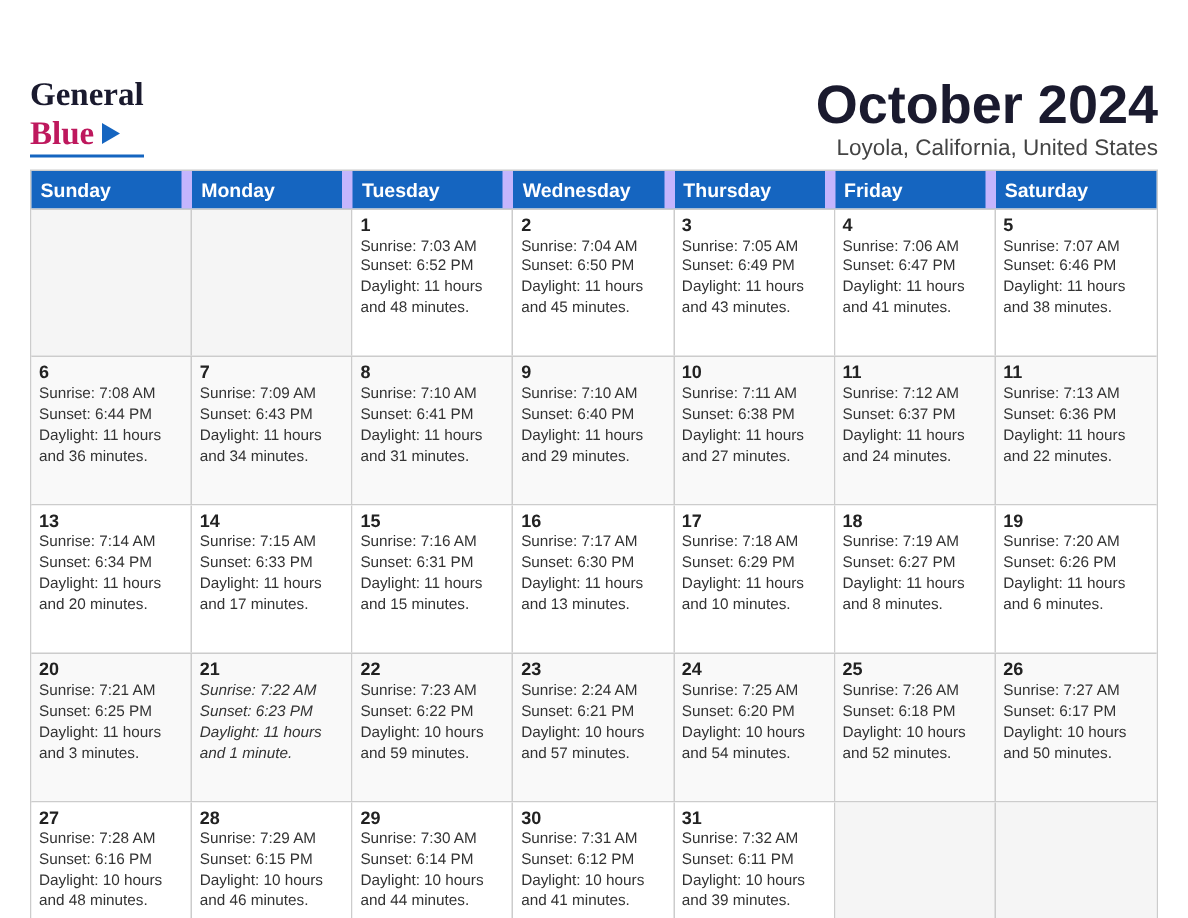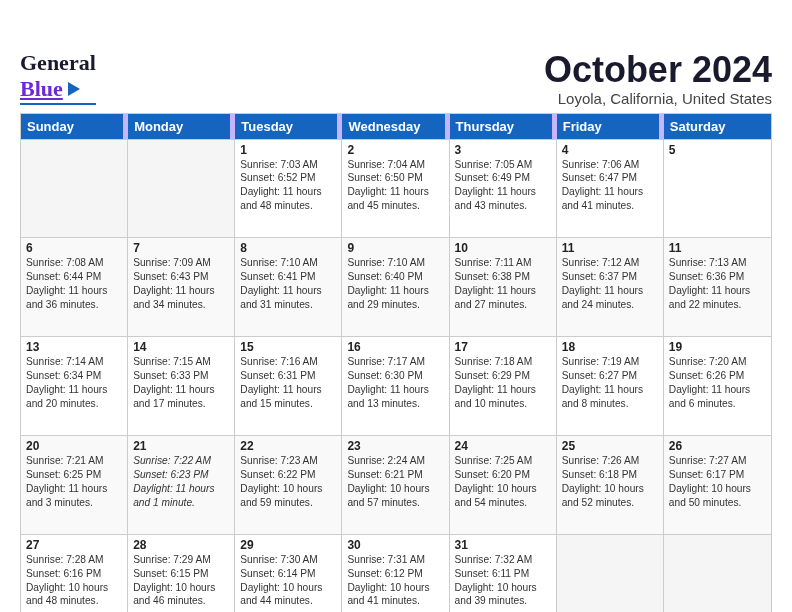--- a/index.html
+++ b/index.html
@@ -46,21 +46,21 @@
     .cal-header {
       display: grid;
       grid-template-columns: repeat(7, 1fr);
       background: #1565c0;
     }
     .cal-header-cell {
       color: #fff;
       font-size: 13px;
       font-weight: bold;
       padding: 5px 6px;
-      border-right: 5px solid #c4b5fd;
+      border-right: 7px solid #c4b5fd;
     }
     .cal-header-cell:last-child { border-right: none; }
     .cal-body {
       flex: 1;
       display: flex;
       flex-direction: column;
     }
     .cal-row {
       display: grid;
       grid-template-columns: repeat(7, 1fr);
@@ -123,21 +123,21 @@
 </head>
 <body>
 
 <div class="page">
   <div class="header">
     <div class="logo-block">
       <div class="logo-line1">
         <span style="color:#1a1a2e;">General</span>
       </div>
       <div class="logo-line2">
-        <span style="color:#6d28d9;text-decoration:underline;">Blue</span>
+        <span style="color:#be185d;">Blue</span>
         <span class="arrow-right"></span>
       </div>
       <div class="logo-border-bottom"></div>
     </div>
     <div class="title-area">
       <div class="month-title">October 2024</div>
       <div class="location">Loyola, California, United States</div>
     </div>
   </div>
 
@@ -174,20 +174,23 @@
 Daylight: 11 hours and 43 minutes.</div>
           </div>
           <div class="cal-cell">
             <span class="day-num">4</span>
             <div class="cell-text" style="white-space: pre-line;">Sunrise: 7:06 AM
 Sunset: 6:47 PM
 Daylight: 11 hours and 41 minutes.</div>
           </div>
           <div class="cal-cell">
             <span class="day-num">5</span>
+            <div class="cell-text" style="white-space: pre-line;">Sunrise: 7:07 AM
+Sunset: 6:46 PM
+Daylight: 11 hours and 38 minutes.</div>
           </div>
         </div>
         <div class="cal-row">
           <div class="cal-cell alt-bg">
             <span class="day-num">6</span>
             <div class="cell-text" style="white-space: pre-line;">Sunrise: 7:08 AM
 Sunset: 6:44 PM
 Daylight: 11 hours and 36 minutes.</div>
           </div>
           <div class="cal-cell alt-bg">

